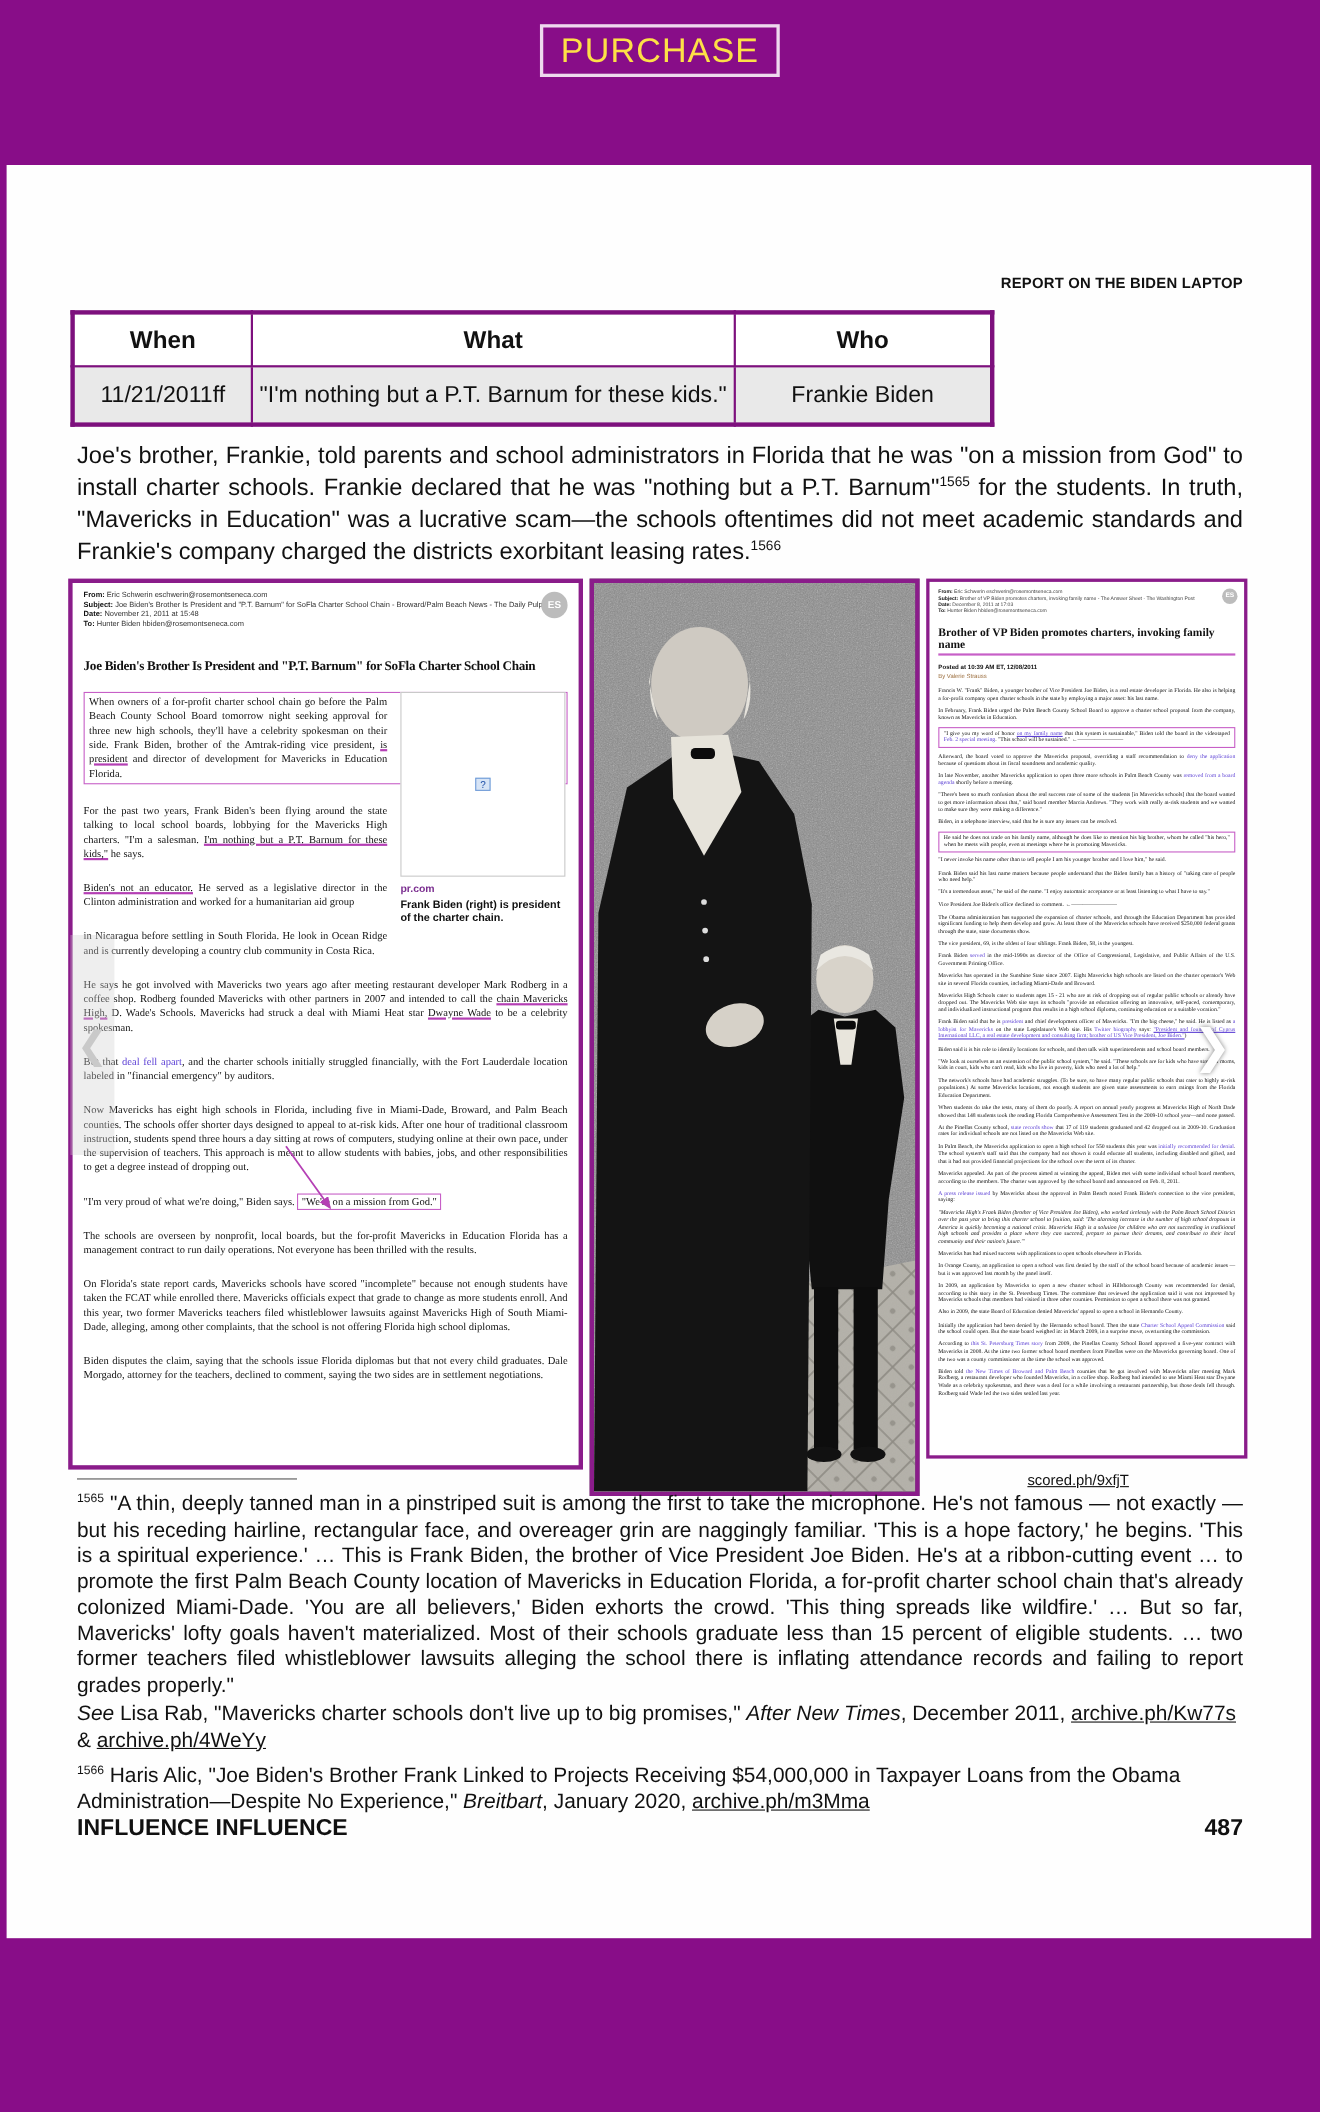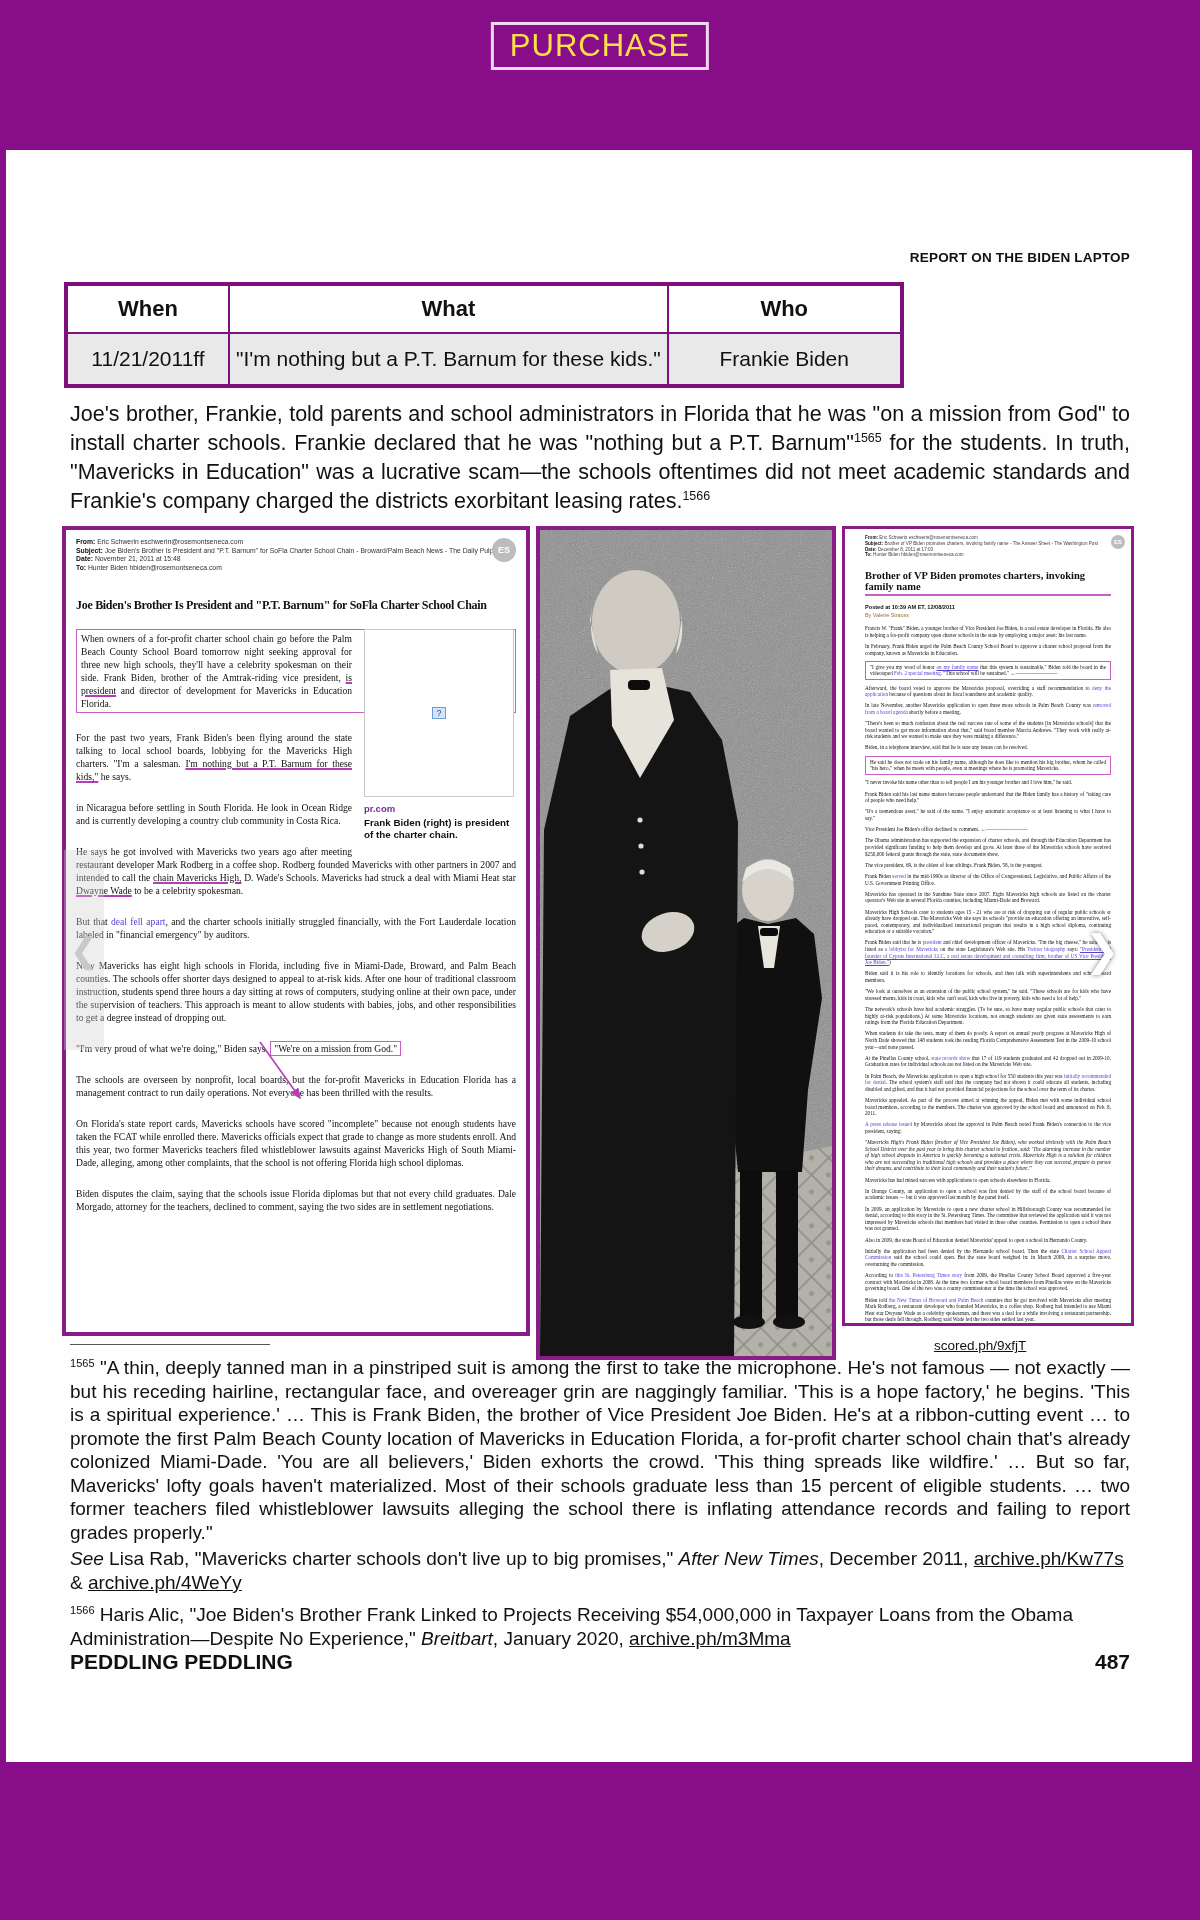--- a/index.html
+++ b/index.html
@@ -53,21 +53,21 @@
   .prcom { color: #7a2d8f; font-weight: bold; font-size: 9.5px; margin-top: 6px; }
   .ph-cap { font-weight: bold; font-size: 9.8px; line-height: 12px; margin-top: 3px; }
   .lp { font-size: 9.6px; line-height: 13px; text-align: justify; margin: 0 0 18px; }
   .boxed-part { border: 1.5px solid #c75fc7; padding: 2px 4px; }
   .q-boxed { border: 1.2px solid #c75fc7; padding: 1px 3px; }
   .arrow-annot { position: absolute; left: 188px; top: 508px; pointer-events: none; }
   .photo-frame { width: 300px; height: 834px; border: 4px solid #8a1c8a; background: #7c7c7c; overflow: hidden; }
   .art-right-col { width: 292px; }
   .art-right {
     position: relative; width: 292px; height: 800px; border: 3px solid #8a1c8a;
-    background: #fff; padding: 6px 20px; overflow: hidden;
+    background: #fff; padding: 6px 8px; overflow: hidden;
     font-family: "Liberation Serif", serif;
   }
   .meta-line-r { font-size: 4.6px; line-height: 5.8px; color: #444; font-family: "Liberation Sans", sans-serif; }
   .avatar-r { width: 14px; height: 14px; font-size: 6px; top: 6px; right: 6px; }
   .hl2 { display: inline-block; font-size: 10.5px; font-weight: bold; border-bottom: 2px solid #c75fc7; padding-bottom: 2px; margin: 12px 0 8px; }
   .posted { font-size: 5.6px; font-weight: bold; font-family: "Liberation Sans", sans-serif; margin-bottom: 2px; }
   .byline { font-size: 5.4px; color: #9c6f3f; margin-bottom: 7px; font-family: "Liberation Sans", sans-serif; }
   .rp { font-size: 5.2px; line-height: 6.6px; text-align: justify; margin: 0 0 4.6px; }
   .archive-link { display: inline-block; margin: 12px 0 0 92px; font-size: 13.5px; color: #111; text-decoration: underline; font-family: "Liberation Sans", sans-serif; }
   .nav-strip { position: absolute; width: 40px; height: 200px; top: 700px; display: flex; align-items: center; justify-content: center; cursor: pointer; }
@@ -142,20 +142,21 @@
           <div class="sidebar">
             <div class="ph-box">
               <span class="broken-img">?</span>
             </div>
             <div class="prcom">pr.com</div>
             <div class="ph-cap">Frank Biden (right) is president of the charter chain.</div>
           </div>
           <div>
             <p class="lp boxed-part"><span>When owners of a for-profit charter school chain go before the Palm Beach County School Board tomorrow night seeking approval for three new high schools, they'll have a celebrity spokesman on their side. Frank Biden, brother of the Amtrak-riding vice president, </span><span class="ul-purple">is president</span><span> and director of development for Mavericks in Education Florida.</span></p>
               <p class="lp"><span>For the past two years, Frank Biden's been flying around the state talking to local school boards, lobbying for the Mavericks High charters. "I'm a salesman. </span><span class="ul-purple">I'm nothing but a P.T. Barnum for these kids,"</span><span> he says.</span></p>
+              <p class="lp"><span class="ul-purple">Biden's not an educator.</span><span> He served as a legislative director in the Clinton administration and worked for a humanitarian aid group</span></p>
               <p class="lp">in Nicaragua before settling in South Florida. He look in Ocean Ridge and is currently developing a country club community in Costa Rica.</p>
               <p class="lp"><span>He says he got involved with Mavericks two years ago after meeting restaurant developer Mark Rodberg in a coffee shop. Rodberg founded Mavericks with other partners in 2007 and intended to call the </span><span class="ul-purple">chain Mavericks High,</span><span> D. Wade's Schools. Mavericks had struck a deal with Miami Heat star </span><span class="ul-purple">Dwayne Wade</span><span> to be a celebrity spokesman.</span></p>
               <p class="lp"><span>But that </span><span class="lk">deal fell apart</span><span>, and the charter schools initially struggled financially, with the Fort Lauderdale location labeled in "financial emergency" by auditors.</span></p>
               <p class="lp">Now Mavericks has eight high schools in Florida, including five in Miami-Dade, Broward, and Palm Beach counties. The schools offer shorter days designed to appeal to at-risk kids. After one hour of traditional classroom instruction, students spend three hours a day sitting at rows of computers, studying online at their own pace, under the supervision of teachers. This approach is meant to allow students with babies, jobs, and other responsibilities to get a degree instead of dropping out.</p>
               <p class="lp"><span>"I'm very proud of what we're doing," Biden says. </span><span class="q-boxed">"We're on a  mission from God."</span></p>
               <p class="lp">The schools are overseen by nonprofit, local boards, but the for-profit Mavericks in Education Florida has a management contract  to run daily operations. Not everyone has been thrilled with the results.</p>
               <p class="lp">On Florida's state report cards, Mavericks schools have scored "incomplete" because not enough students have taken the FCAT while enrolled there. Mavericks officials expect that grade to change as more students enroll. And this year, two former Mavericks teachers filed whistleblower lawsuits against Mavericks High of South Miami-Dade, alleging, among other complaints, that the school is not offering Florida high school diplomas.</p>
               <p class="lp">Biden disputes the claim, saying that the schools issue Florida diplomas but that not every child graduates. Dale Morgado, attorney for the teachers, declined to comment, saying the two sides are in settlement negotiations.</p>
           </div>
         </div>
@@ -289,18 +290,18 @@
 
     <div class="fn-sep"></div>
 
     <div class="footnotes">
       <p class="fn-block fn-just"><span class="sup">1565</span><span> "A thin, deeply tanned man in a pinstriped suit is among the first to take the microphone. He's not famous — not exactly — but his receding hairline, rectangular face, and overeager grin are naggingly familiar. 'This is a hope factory,' he begins. 'This is a spiritual experience.' … This is Frank Biden, the brother of Vice President Joe Biden. He's at a ribbon-cutting event … to promote the first Palm Beach County location of Mavericks in Education Florida, a for-profit charter school chain that's already colonized Miami-Dade. 'You are all believers,' Biden exhorts the crowd. 'This thing spreads like wildfire.' … But so far, Mavericks' lofty goals haven't materialized. Most of their schools graduate less than 15 percent of eligible students. … two former teachers filed whistleblower lawsuits alleging the school there is inflating attendance records and failing to report grades properly."</span></p>
       <p class="fn-block"><span class="it">See</span><span> Lisa Rab, "Mavericks charter schools don't live up to big promises," </span><span class="it">After New Times</span><span>, December 2011, </span><span class="ul">archive.ph/Kw77s</span><span> &amp; </span><span class="ul">archive.ph/4WeYy</span></p>
       <p class="fn-block fn-gap"><span class="sup">1566</span><span> Haris Alic, "Joe Biden's Brother Frank Linked to Projects Receiving $54,000,000 in Taxpayer Loans from the Obama Administration—Despite No Experience," </span><span class="it">Breitbart</span><span>, January 2020, </span><span class="ul">archive.ph/m3Mma</span></p>
     </div>
 
     <div class="footer-row">
-      <span>PEDDLING PEDDLING</span>
+      <span>INFLUENCE INFLUENCE</span>
       <span>487</span>
     </div>
 
   </div>
 </div>
 
 </body></html>

